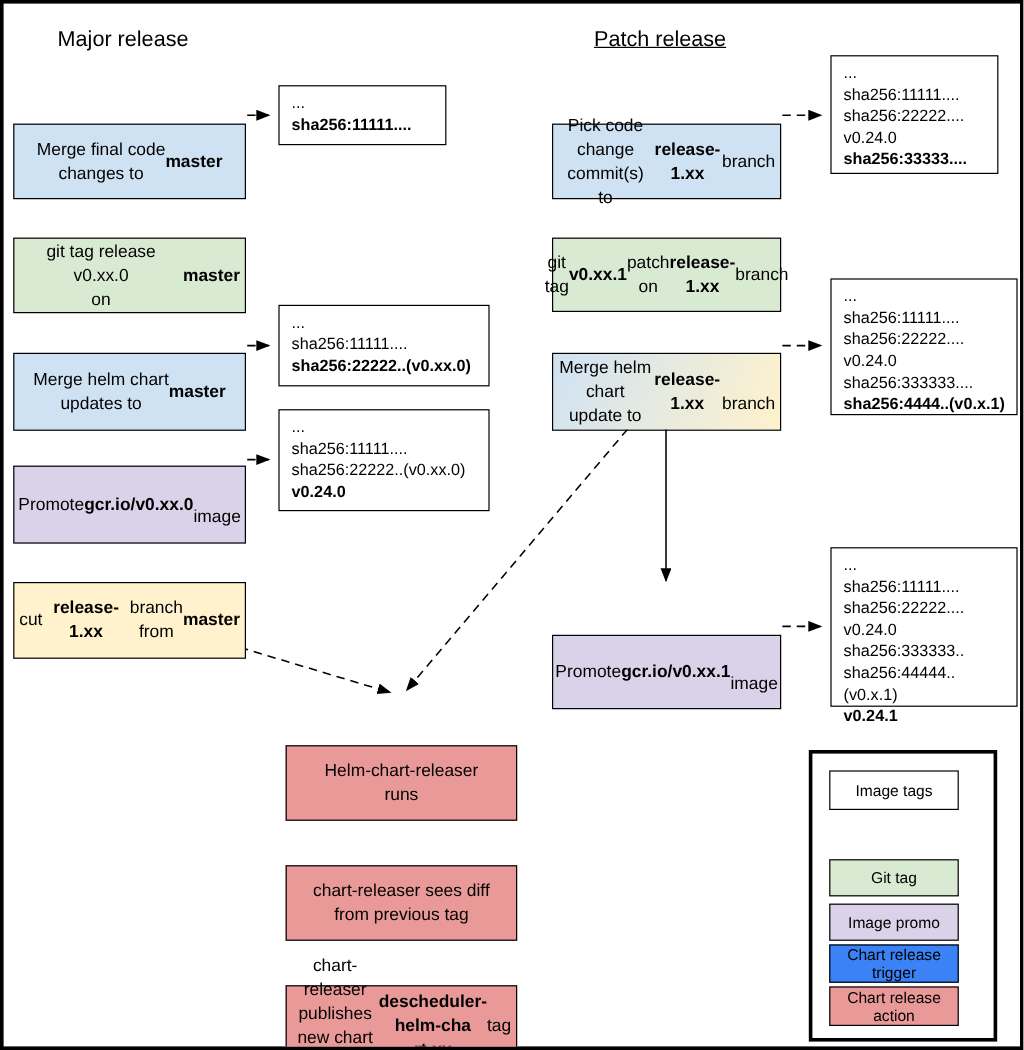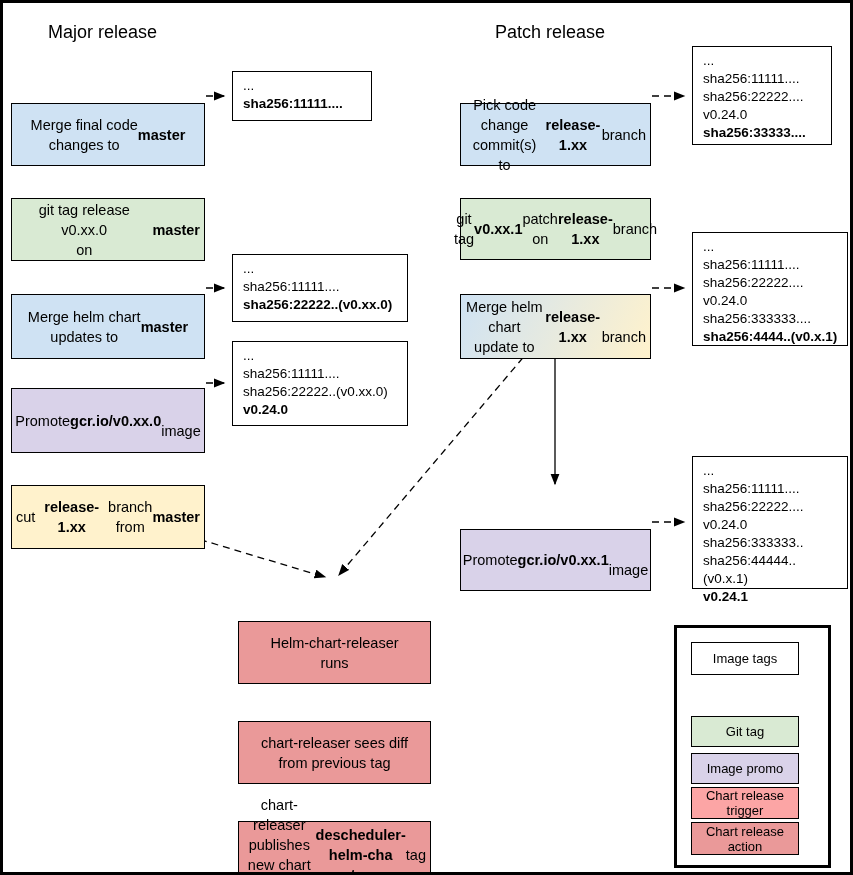--- a/index.html
+++ b/index.html
@@ -18,21 +18,21 @@
   .legend{position:absolute;left:671px;top:622px;width:157px;height:243px;border:3px solid #000;background:#fff;}
   .legend-item{position:absolute;left:14px;width:108px;border:1.5px solid #000;display:flex;align-items:center;
         justify-content:center;text-align:center;font-size:13px;line-height:15px;padding:1px 2px;}
 </style>
 </head>
 <body>
 
 <div class="canvas">
 
   <div class="title" style="left:45px;top:19px;">Major release</div>
-  <div class="title" style="left:492px;top:19px;">Patch release</div>
+  <div class="title" style="left:492px;top:19px;text-decoration:underline;">Patch release</div>
 
   <svg id="connectors" viewBox="0 0 853 875">
     <defs>
       <marker id="ah" markerWidth="10" markerHeight="8" refX="8" refY="3.5" orient="auto">
         <path d="M0,0 L9,3.5 L0,7 Z" fill="#000"></path>
       </marker>
     </defs>
     <path class="s" d="M105,125 L105,150" marker-end="url(#ah)"></path>
     <path class="s" d="M105,220 L105,246" marker-end="url(#ah)"></path>
     <path class="s" d="M105,318 L105,340" marker-end="url(#ah)"></path>
@@ -109,17 +109,17 @@
 from previous tag</span></div>
   <div class="node" style="left: 235px; top: 780px; width: 193px; height: 68px; background: rgb(234, 153, 153);"><span>chart-releaser publishes
 new chart and creates
 </span><span class="b">descheduler-helm-cha
 rt-xx</span><span> tag</span></div>
 
   <div class="legend">
     <div class="legend-item" style="top: 14px; height: 33px; background: rgb(255, 255, 255);">Image tags</div>
     <div class="legend-item" style="top: 88px; height: 31px; background: rgb(217, 234, 211);">Git tag</div>
     <div class="legend-item" style="top: 125px; height: 31px; background: rgb(217, 210, 233);">Image promo</div>
-    <div class="legend-item" style="top: 159px; height: 32px; background: #fca5a5; text-align: center;">Chart release trigger</div>
+    <div class="legend-item" style="top: 159px; height: 32px; background: #3b82f6; text-align: center;">Chart release trigger</div>
     <div class="legend-item" style="top: 194px; height: 33px; background: rgb(234, 153, 153);">Chart release action</div>
   </div>
 
 </div>
 
 </body></html>

